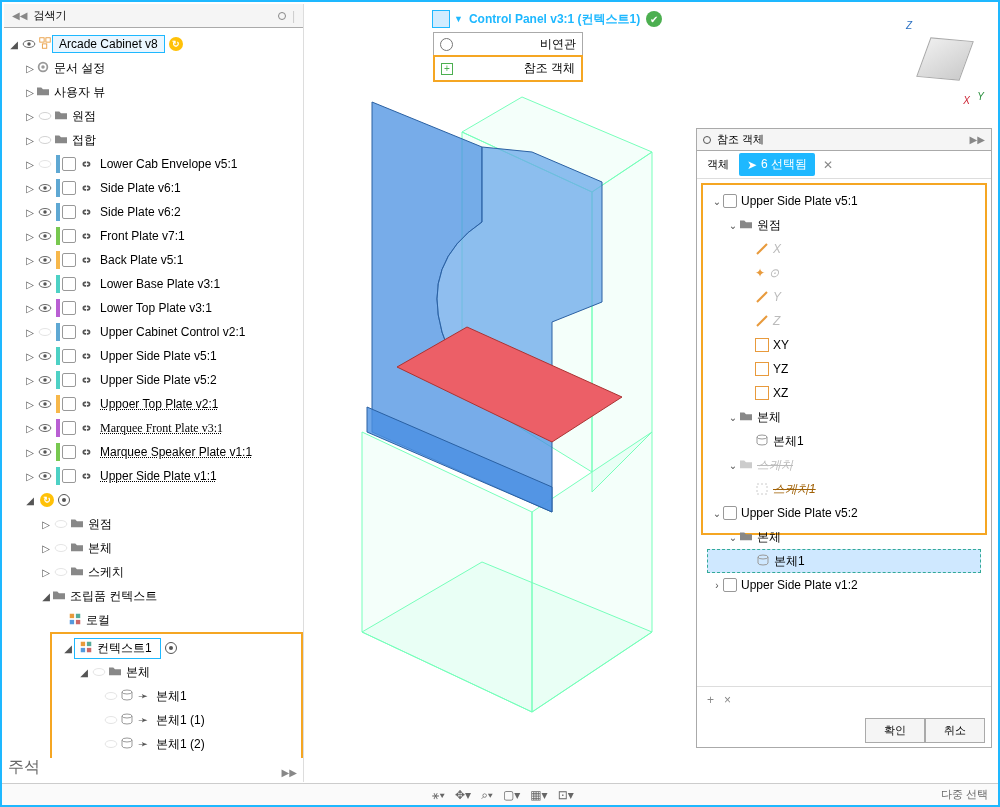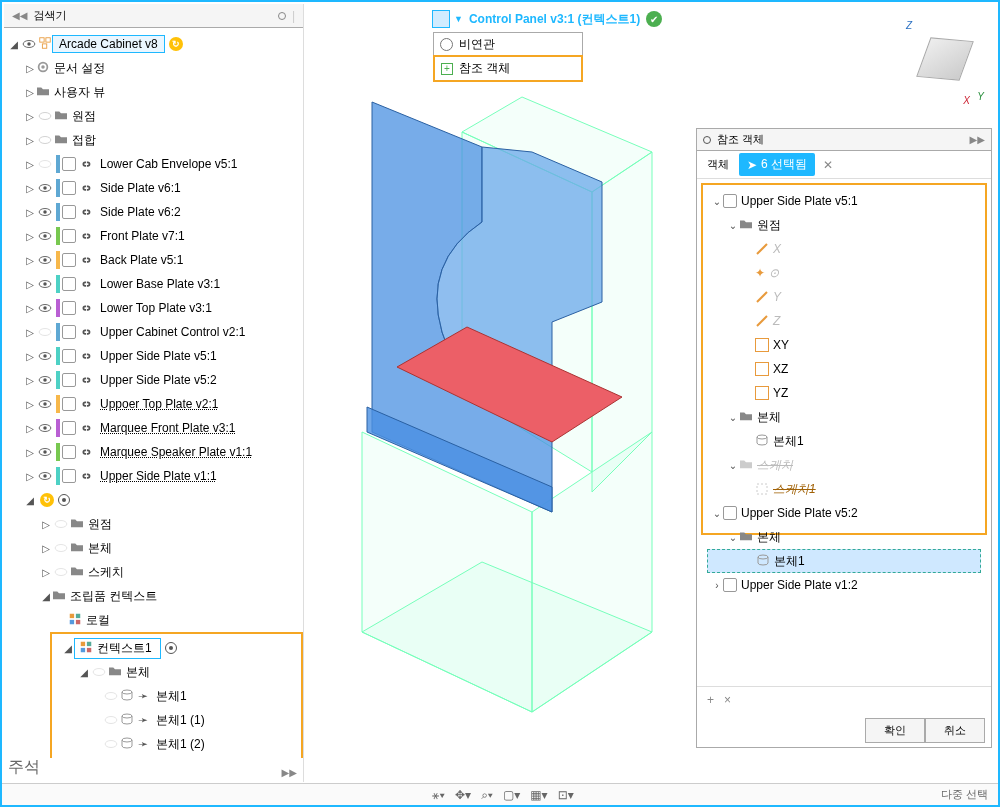--- a/index.html
+++ b/index.html
@@ -45,21 +45,21 @@
 .annotate-arr { position: absolute; right: 6px; bottom: 4px; font-size: 10px; color: #888; }
 
 
 .top-comp { position: absolute; left: 430px; top: 6px; height: 22px; display: flex; align-items: center; }
 .top-comp .icon-box { width: 18px; height: 18px; border: 1px solid #1eb8ff; background: #d1ecff; margin-right: 4px; }
 .top-comp .chev { color: #1eb8ff; font-size: 9px; margin-right: 6px; }
 .top-comp .name { color: #1eb8ff; font-weight: bold; font-size: 12px; }
 .top-comp .check { width: 16px; height: 16px; border-radius: 50%; background: #4caf50; color: #fff; display: inline-flex; align-items: center; justify-content: center; margin-left: 6px; font-size: 10px; }
 
 .top-menu { position: absolute; left: 431px; top: 30px; width: 150px; background: #fff; border: 1px solid #aaa; }
-.top-menu .opt { display: flex; align-items: center; padding: 3px 6px; }
+.top-menu .opt { display: flex; align-items: center; padding: 3px 6px; justify-content: space-between; }
 .top-menu .opt input { margin-right: 6px; }
 .top-menu .opt .plus { width: 12px; height: 12px; border: 1px solid #4caf50; color: #4caf50; display: inline-flex; align-items: center; justify-content: center; font-size: 10px; margin-right: 6px; }
 .top-menu .highlight-row { border: 2px solid #f5a623; margin: -1px; }
 
 
 .navcube { position: absolute; right: 14px; top: 20px; width: 80px; height: 80px; }
 .navcube .cube { position: absolute; left: 20px; top: 16px; width: 42px; height: 42px; background: linear-gradient(135deg, #eee, #ccc); border: 1px solid #aaa; transform: rotate(20deg) skewY(-15deg); }
 .navcube .z { position: absolute; left: 2px; top: -2px; color: #2a70c2; font-size: 10px; font-style: italic; }
 .navcube .y { position: absolute; right: 0; bottom: 0; color: #2a8f3e; font-size: 10px; font-style: italic; }
 .navcube .x { position: absolute; right: 14px; bottom: -4px; color: #c23; font-size: 10px; font-style: italic; }
@@ -366,21 +366,21 @@
               <circle cx="12" cy="8" r="3" fill="#555"></circle>
             </svg>
           </span>
           <span class="stripe" style="background:#b95fd3"></span>
           <span class="comp-ico"></span>
           <span class="link-ico">
             <svg viewBox="0 0 16 16">
               <path d="M4 8a3 3 0 013-3h1v2H7a1 1 0 000 2h1v2H7a3 3 0 01-3-3zm5-3h1a3 3 0 010 6h-1v-2h1a1 1 0 000-2h-1z" fill="#555"></path>
             </svg>
           </span>
-          <span class="label" style="text-decoration:underline dotted;">Marquee Front Plate v3:1</span>
+          <span class="label" style="text-decoration:underline dotted;font-family:Liberation Serif, serif;">Marquee Front Plate v3:1</span>
         </div>
         <div class="tree-row indent-1">
           <span class="caret">▷</span>
           <span class="eye">
             <svg viewBox="0 0 24 16">
               <ellipse cx="12" cy="8" rx="10" ry="6" fill="none" stroke="#555" stroke-width="1.5"></ellipse>
               <circle cx="12" cy="8" r="3" fill="#555"></circle>
             </svg>
           </span>
           <span class="stripe" style="background:#78c850"></span>
@@ -654,26 +654,26 @@
         <span style="font-style:italic;color:#bbb">Z</span>
       </div>
     <div class="ref-row indent-2">
         <span class="caret"></span>
         <span class="plane-ico"></span>
         <span>XY</span>
       </div>
     <div class="ref-row indent-2">
         <span class="caret"></span>
         <span class="plane-ico"></span>
+        <span>YZ</span>
+      </div>
+    <div class="ref-row indent-2">
+        <span class="caret"></span>
+        <span class="plane-ico"></span>
         <span>XZ</span>
-      </div>
-    <div class="ref-row indent-2">
-        <span class="caret"></span>
-        <span class="plane-ico"></span>
-        <span>YZ</span>
       </div>
     <div class="ref-row indent-1">
         <span class="caret">⌄</span>
         <span class="folder-ico"><svg viewBox="0 0 16 14">
             <path d="M1 3h5l2 2h7v7H1z"></path>
           </svg></span>
         <span>본체</span>
       </div>
     <div class="ref-row indent-2">
         <span class="caret"></span>

